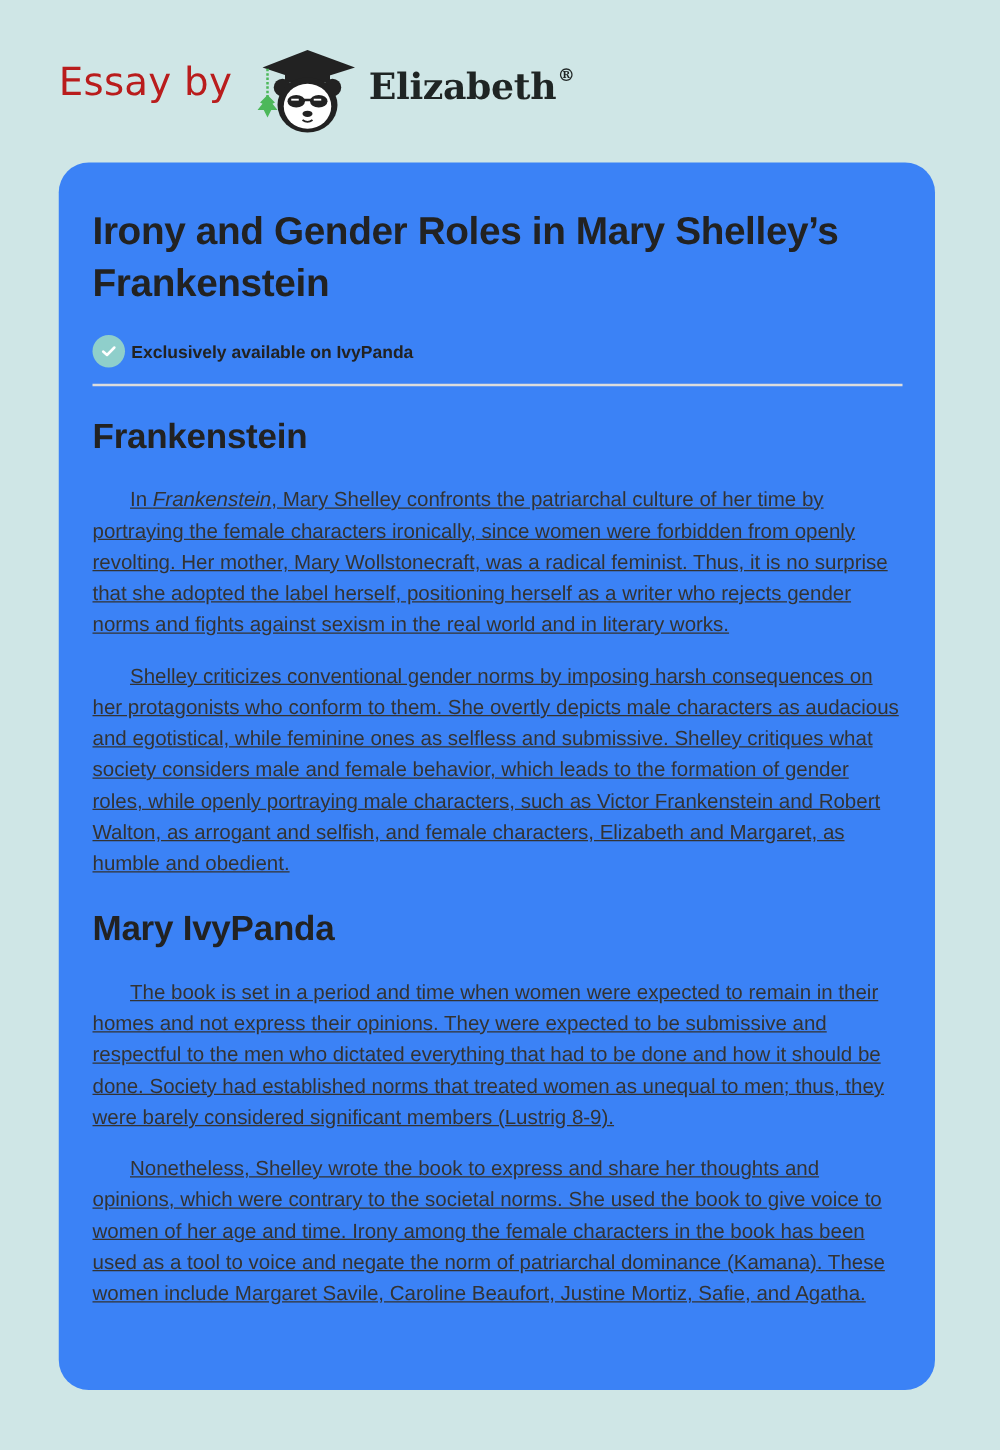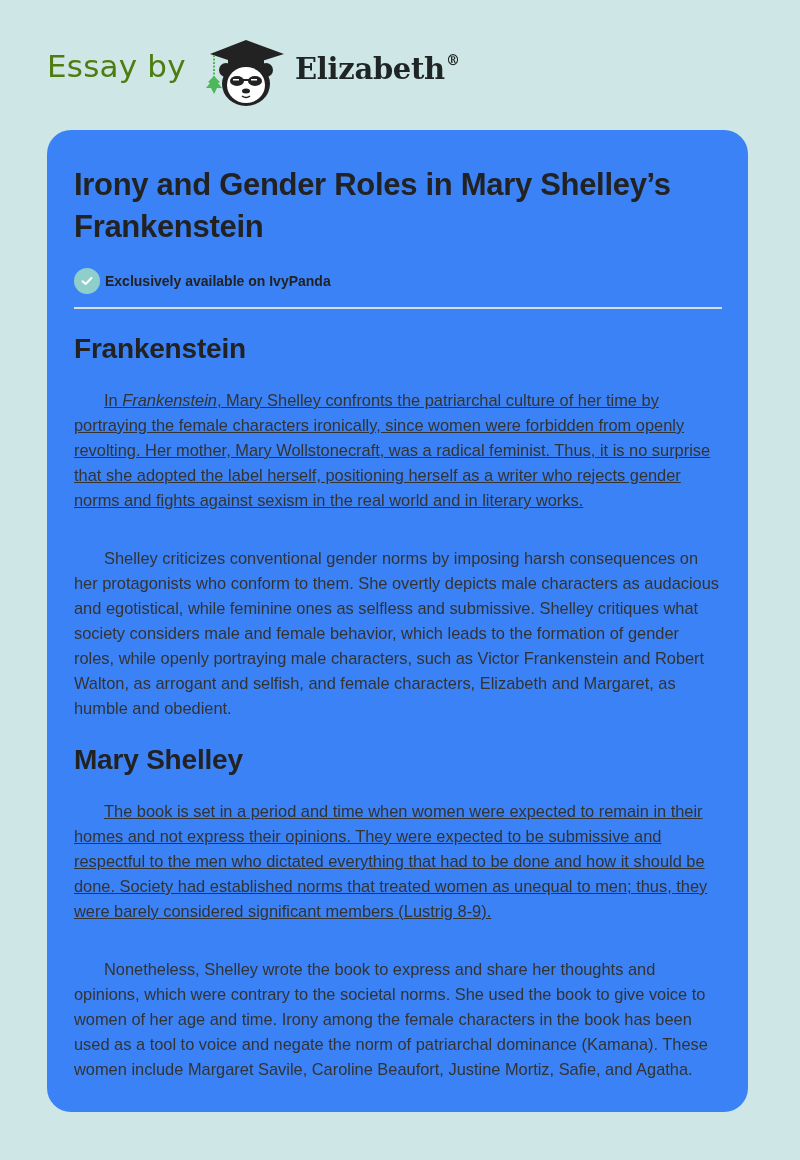--- a/index.html
+++ b/index.html
@@ -7,21 +7,21 @@
     width: 800px; height: 1160px;
     background: #cfe6e6;
     font-family: "Liberation Sans", sans-serif;
     position: relative; overflow: hidden;
     color: #222;
   }
   .header { position: absolute; left: 0; top: 0; width: 800px; height: 130px; }
   .essay-by {
     position: absolute; left: 47px; top: 48px;
     font-family: "DejaVu Sans", sans-serif;
-    font-size: 31px; color: #4d7c0f; letter-spacing: 0.2px;
+    font-size: 31px; color: #b91c1c; letter-spacing: 0.2px;
   }
   .logo-icon { position: absolute; left: 200px; top: 36px; width: 92px; height: 72px; }
   .brand {
     position: absolute; left: 295px; top: 52px;
     font-family: "DejaVu Serif", serif; font-weight: bold;
     font-size: 29px; color: #1f2524; letter-spacing: -0.3px;
   }
   .brand sup { font-size: 14px; vertical-align: 14px; font-weight: bold; margin-left: 1px; }
 
   .card {
@@ -41,21 +41,21 @@
   .exclusive-text { font-size: 14px; font-weight: bold; color: #222; }
   .divider { height: 2px; background: #dcdcdc; margin-top: 13px; }
   .h2 {
     margin: 22px 0 0 0; font-size: 28px; line-height: 36px; font-weight: bold; color: #222;
     letter-spacing: -0.2px;
   }
   .p {
     margin: 0; font-size: 16.4px; line-height: 25px; color: #333; text-indent: 30px;
   }
   .p-first { margin-top: 21px; text-decoration: underline; }
-  .p-next { margin-top: 33px; }
+  .p-next { margin-top: 16px; text-decoration: underline; }
   .h2.second { margin-top: 21px; }
 </style>
 </head>
 <body>
 
 <div class="header">
   <div class="essay-by">Essay by</div>
   <div class="logo-icon">
     <svg width="92" height="72" viewBox="0 0 92 72">
 
@@ -98,17 +98,17 @@
       </span>
       <span class="exclusive-text">Exclusively available on IvyPanda</span>
     </div>
 
     <div class="divider"></div>
 
     <h2 class="h2">Frankenstein</h2>
     <p class="p p-first"><span>In </span><em>Frankenstein</em><span>, Mary Shelley confronts the patriarchal culture of her time by portraying the female characters ironically, since women were forbidden from openly revolting. Her mother, Mary Wollstonecraft, was a radical feminist. Thus, it is no surprise that she adopted the label herself, positioning herself as a writer who rejects gender norms and fights against sexism in the real world and in literary works.</span></p>
     <p class="p p-next">Shelley criticizes conventional gender norms by imposing harsh consequences on her protagonists who conform to them. She overtly depicts male characters as audacious and egotistical, while feminine ones as selfless and submissive. Shelley critiques what society considers male and female behavior, which leads to the formation of gender roles, while openly portraying male characters, such as Victor Frankenstein and Robert Walton, as arrogant and selfish, and female characters, Elizabeth and Margaret, as humble and obedient.</p>
 
-    <h2 class="h2 second">Mary Shelley</h2>
+    <h2 class="h2 second">Mary IvyPanda</h2>
     <p class="p p-first">The book is set in a period and time when women were expected to remain in their homes and not express their opinions. They were expected to be submissive and respectful to the men who dictated everything that had to be done and how it should be done. Society had established norms that treated women as unequal to men; thus, they were barely considered significant members (Lustrig 8-9).</p>
     <p class="p p-next">Nonetheless, Shelley wrote the book to express and share her thoughts and opinions, which were contrary to the societal norms. She used the book to give voice to women of her age and time. Irony among the female characters in the book has been used as a tool to voice and negate the norm of patriarchal dominance (Kamana). These women include Margaret Savile, Caroline Beaufort, Justine Mortiz, Safie, and Agatha.</p>
   </div>
 </div>
 
 </body></html>

